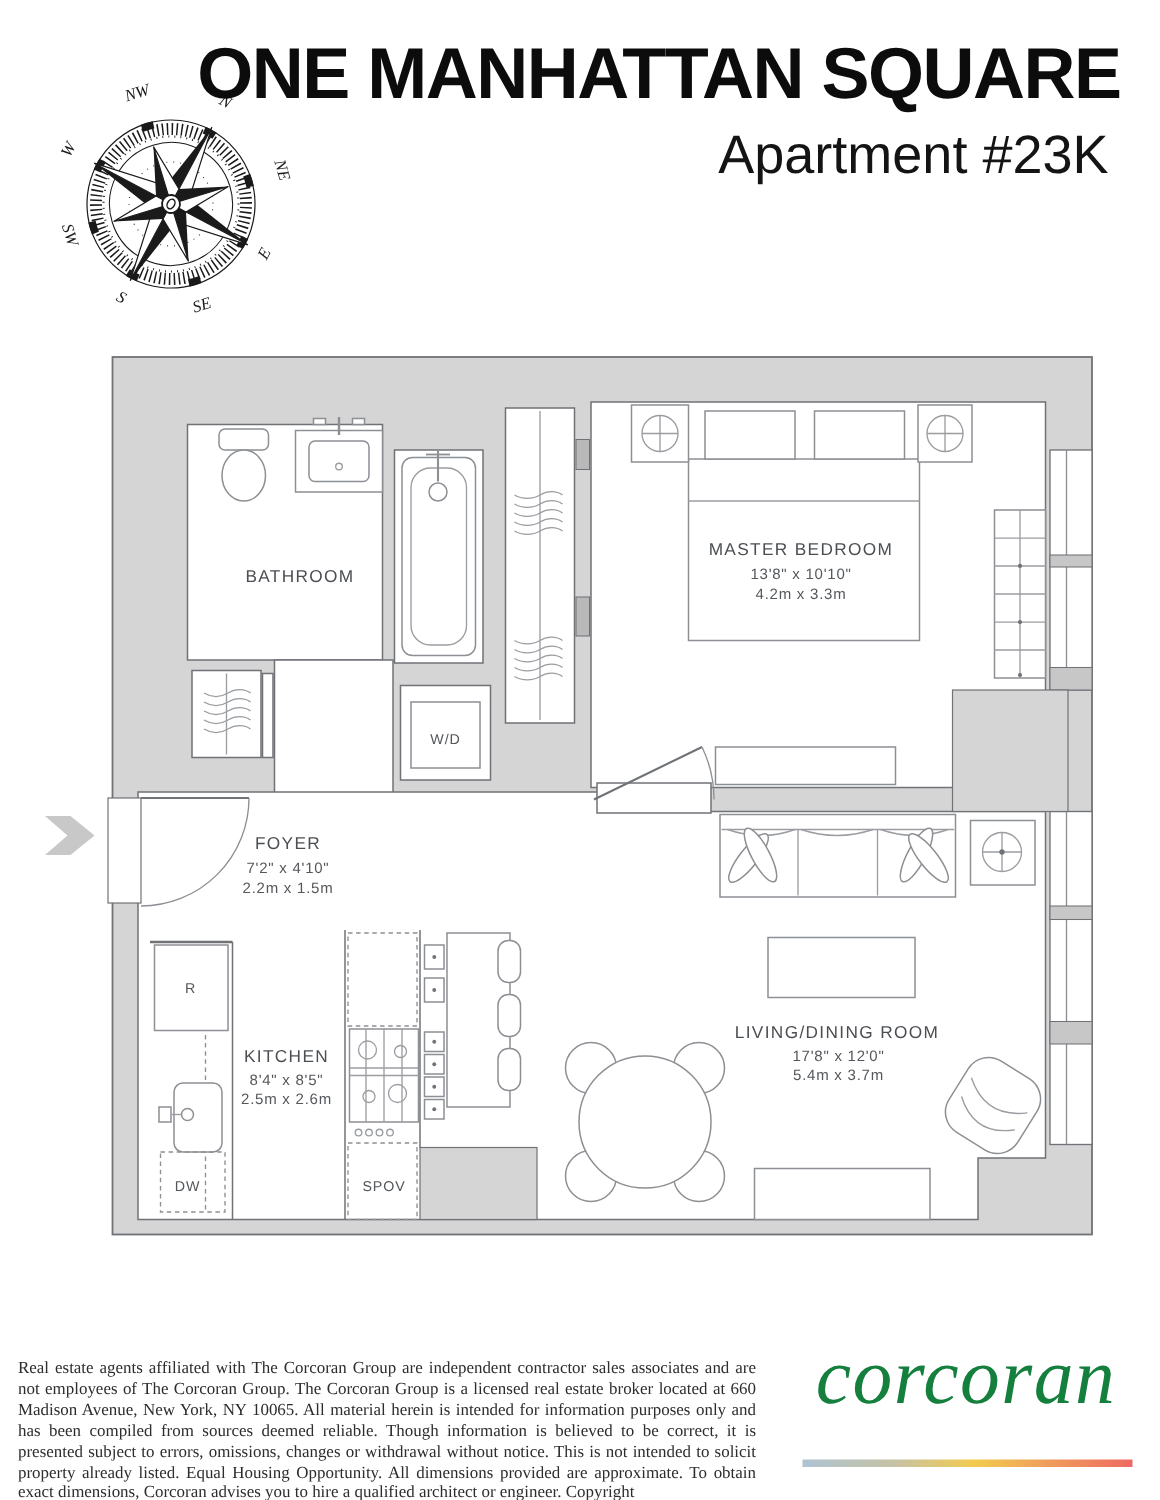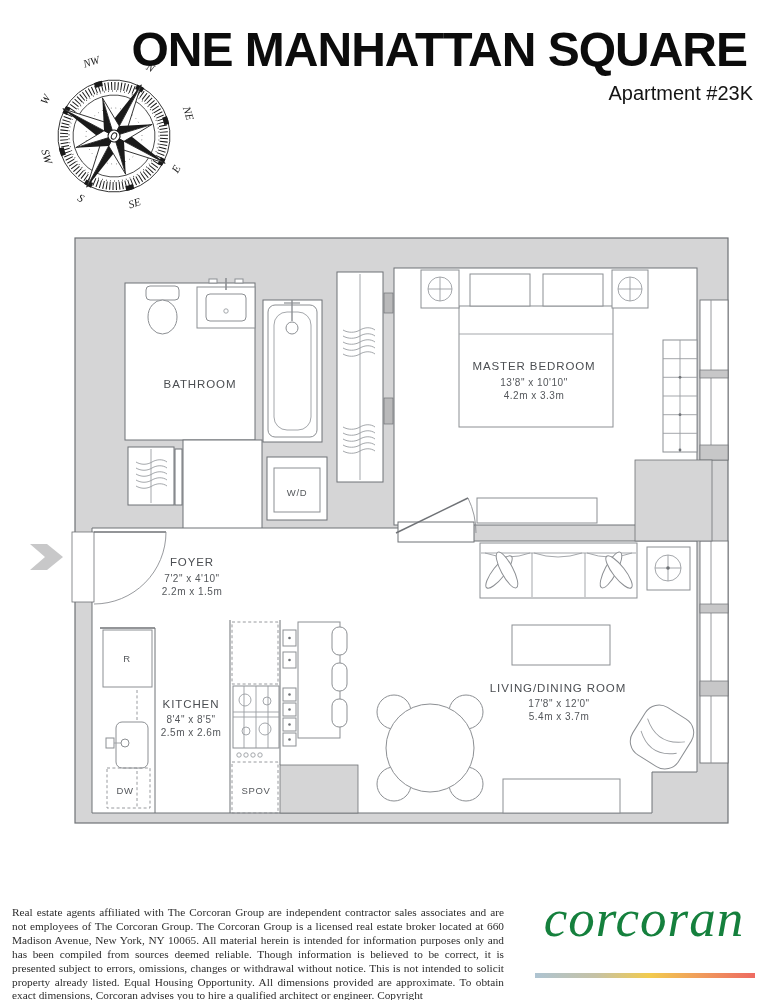--- a/index.html
+++ b/index.html
@@ -1,22 +1,22 @@
 <!DOCTYPE html>
 <html><head>
 <meta charset="utf-8">
 <style>
   html,body{margin:0;padding:0;background:#ffffff;}
   .page{position:relative;width:773px;height:1000px;background:#ffffff;overflow:hidden;
         font-family:"Liberation Sans",sans-serif;}
   
   .building-title{position:absolute;top:22px;right:26px;margin:0;
     font-size:48px;font-weight:800;letter-spacing:-1px;color:#0c0c0c;white-space:nowrap;}
-  .apartment-subtitle{position:absolute;top:82px;right:20px;
-    font-size:20px;font-weight:400;color:#141414;white-space:nowrap;}
+  .apartment-subtitle{position:absolute;top:82px;right:34px;
+    font-size:36px;font-weight:400;color:#141414;white-space:nowrap;}
   .compass{position:absolute;left:14px;top:24px;}
   .compass text{font-family:"Liberation Serif",serif;font-style:italic;font-size:11px;fill:#1a1a1a;}
   
   .plan{position:absolute;left:0;top:0;}
   .plan .room{fill:#ffffff;stroke:#6f7276;stroke-width:1;}
   .plan .wallchunk{fill:#d5d5d6;stroke:#6f7276;stroke-width:0.8;}
   .plan .fixture{fill:#ffffff;stroke:#8c8f93;stroke-width:1;}
   .plan .thin{fill:none;stroke:#9a9da1;stroke-width:0.9;}
   .plan .dashed{fill:none;stroke:#8c8f93;stroke-width:0.9;stroke-dasharray:3 2.4;}
   .plan .lbl{font-size:11.5px;letter-spacing:0.9px;fill:#4b4e52;text-anchor:middle;}

